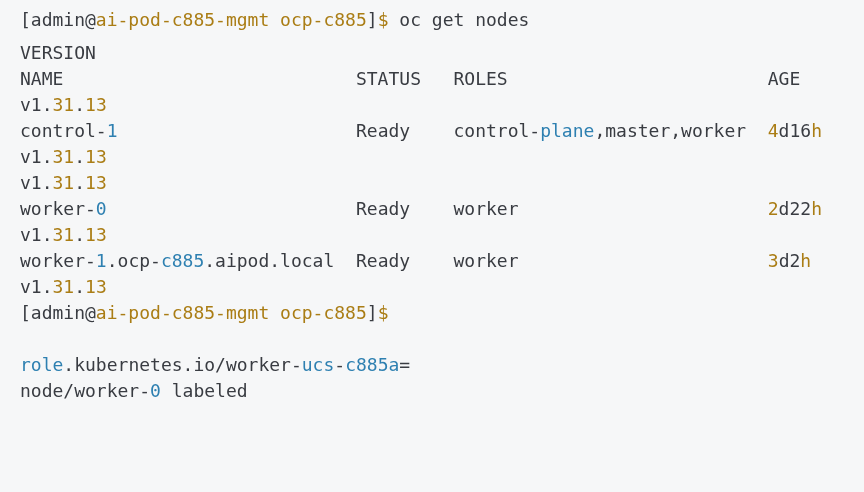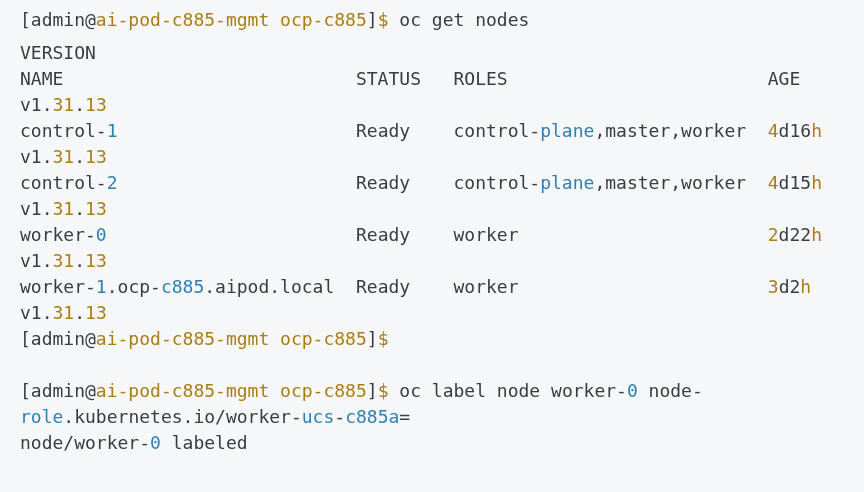--- a/index.html
+++ b/index.html
@@ -36,24 +36,22 @@
 </head>
 <body>
 
 <div class="terminal">
     <div class="line gap-after"><span class="seg-text">[admin@</span><span class="seg-gold">ai-pod-c885-mgmt ocp-c885</span><span class="seg-text">]</span><span class="seg-gold">$</span><span class="seg-text"> oc get nodes</span></div>
     <div class="line"><span class="seg-text">VERSION</span></div>
     <div class="line"><span class="seg-text">NAME                           STATUS   ROLES                        AGE</span></div>
     <div class="line"><span class="seg-text">v1.</span><span class="seg-gold">31</span><span class="seg-text">.</span><span class="seg-gold">13</span></div>
     <div class="line"><span class="seg-text">control-</span><span class="seg-blue">1</span><span class="seg-text">                      Ready    control-</span><span class="seg-blue">plane</span><span class="seg-text">,master,worker  </span><span class="seg-gold">4</span><span class="seg-text">d16</span><span class="seg-gold">h</span></div>
     <div class="line"><span class="seg-text">v1.</span><span class="seg-gold">31</span><span class="seg-text">.</span><span class="seg-gold">13</span></div>
-    <div class="line"><span class="seg-text">control-</span><span class="seg-blue">2</span><span class="seg-text">                      Ready    control-</span><span class="seg-blue">plane</span><span class="seg-text">,master,worker  </span><span class="seg-gold">4</span><span class="seg-text">d15</span><span class="seg-gold">h</span></div>
     <div class="line"><span class="seg-text">v1.</span><span class="seg-gold">31</span><span class="seg-text">.</span><span class="seg-gold">13</span></div>
     <div class="line"><span class="seg-text">worker-</span><span class="seg-blue">0</span><span class="seg-text">                       Ready    worker                       </span><span class="seg-gold">2</span><span class="seg-text">d22</span><span class="seg-gold">h</span></div>
     <div class="line"><span class="seg-text">v1.</span><span class="seg-gold">31</span><span class="seg-text">.</span><span class="seg-gold">13</span></div>
     <div class="line"><span class="seg-text">worker-</span><span class="seg-blue">1</span><span class="seg-text">.ocp-</span><span class="seg-blue">c885</span><span class="seg-text">.aipod.local  Ready    worker                       </span><span class="seg-gold">3</span><span class="seg-text">d2</span><span class="seg-gold">h</span></div>
     <div class="line"><span class="seg-text">v1.</span><span class="seg-gold">31</span><span class="seg-text">.</span><span class="seg-gold">13</span></div>
     <div class="line"><span class="seg-text">[admin@</span><span class="seg-gold">ai-pod-c885-mgmt ocp-c885</span><span class="seg-text">]</span><span class="seg-gold">$</span></div>
     <div class="line">&nbsp;</div>
-    <div class="line"><span class="seg-text">[admin@</span><span class="seg-gold">ai-pod-c885-mgmt ocp-c885</span><span class="seg-text">]</span><span class="seg-gold">$</span><span class="seg-text"> oc label node worker-</span><span class="seg-blue">0</span><span class="seg-text"> node-</span></div>
     <div class="line"><span class="seg-blue">role</span><span class="seg-text">.kubernetes.io/worker-</span><span class="seg-blue">ucs</span><span class="seg-text">-</span><span class="seg-blue">c885a</span><span class="seg-text">=</span></div>
     <div class="line"><span class="seg-text">node/worker-</span><span class="seg-blue">0</span><span class="seg-text"> labeled</span></div>
   </div>
 
 </body></html>

